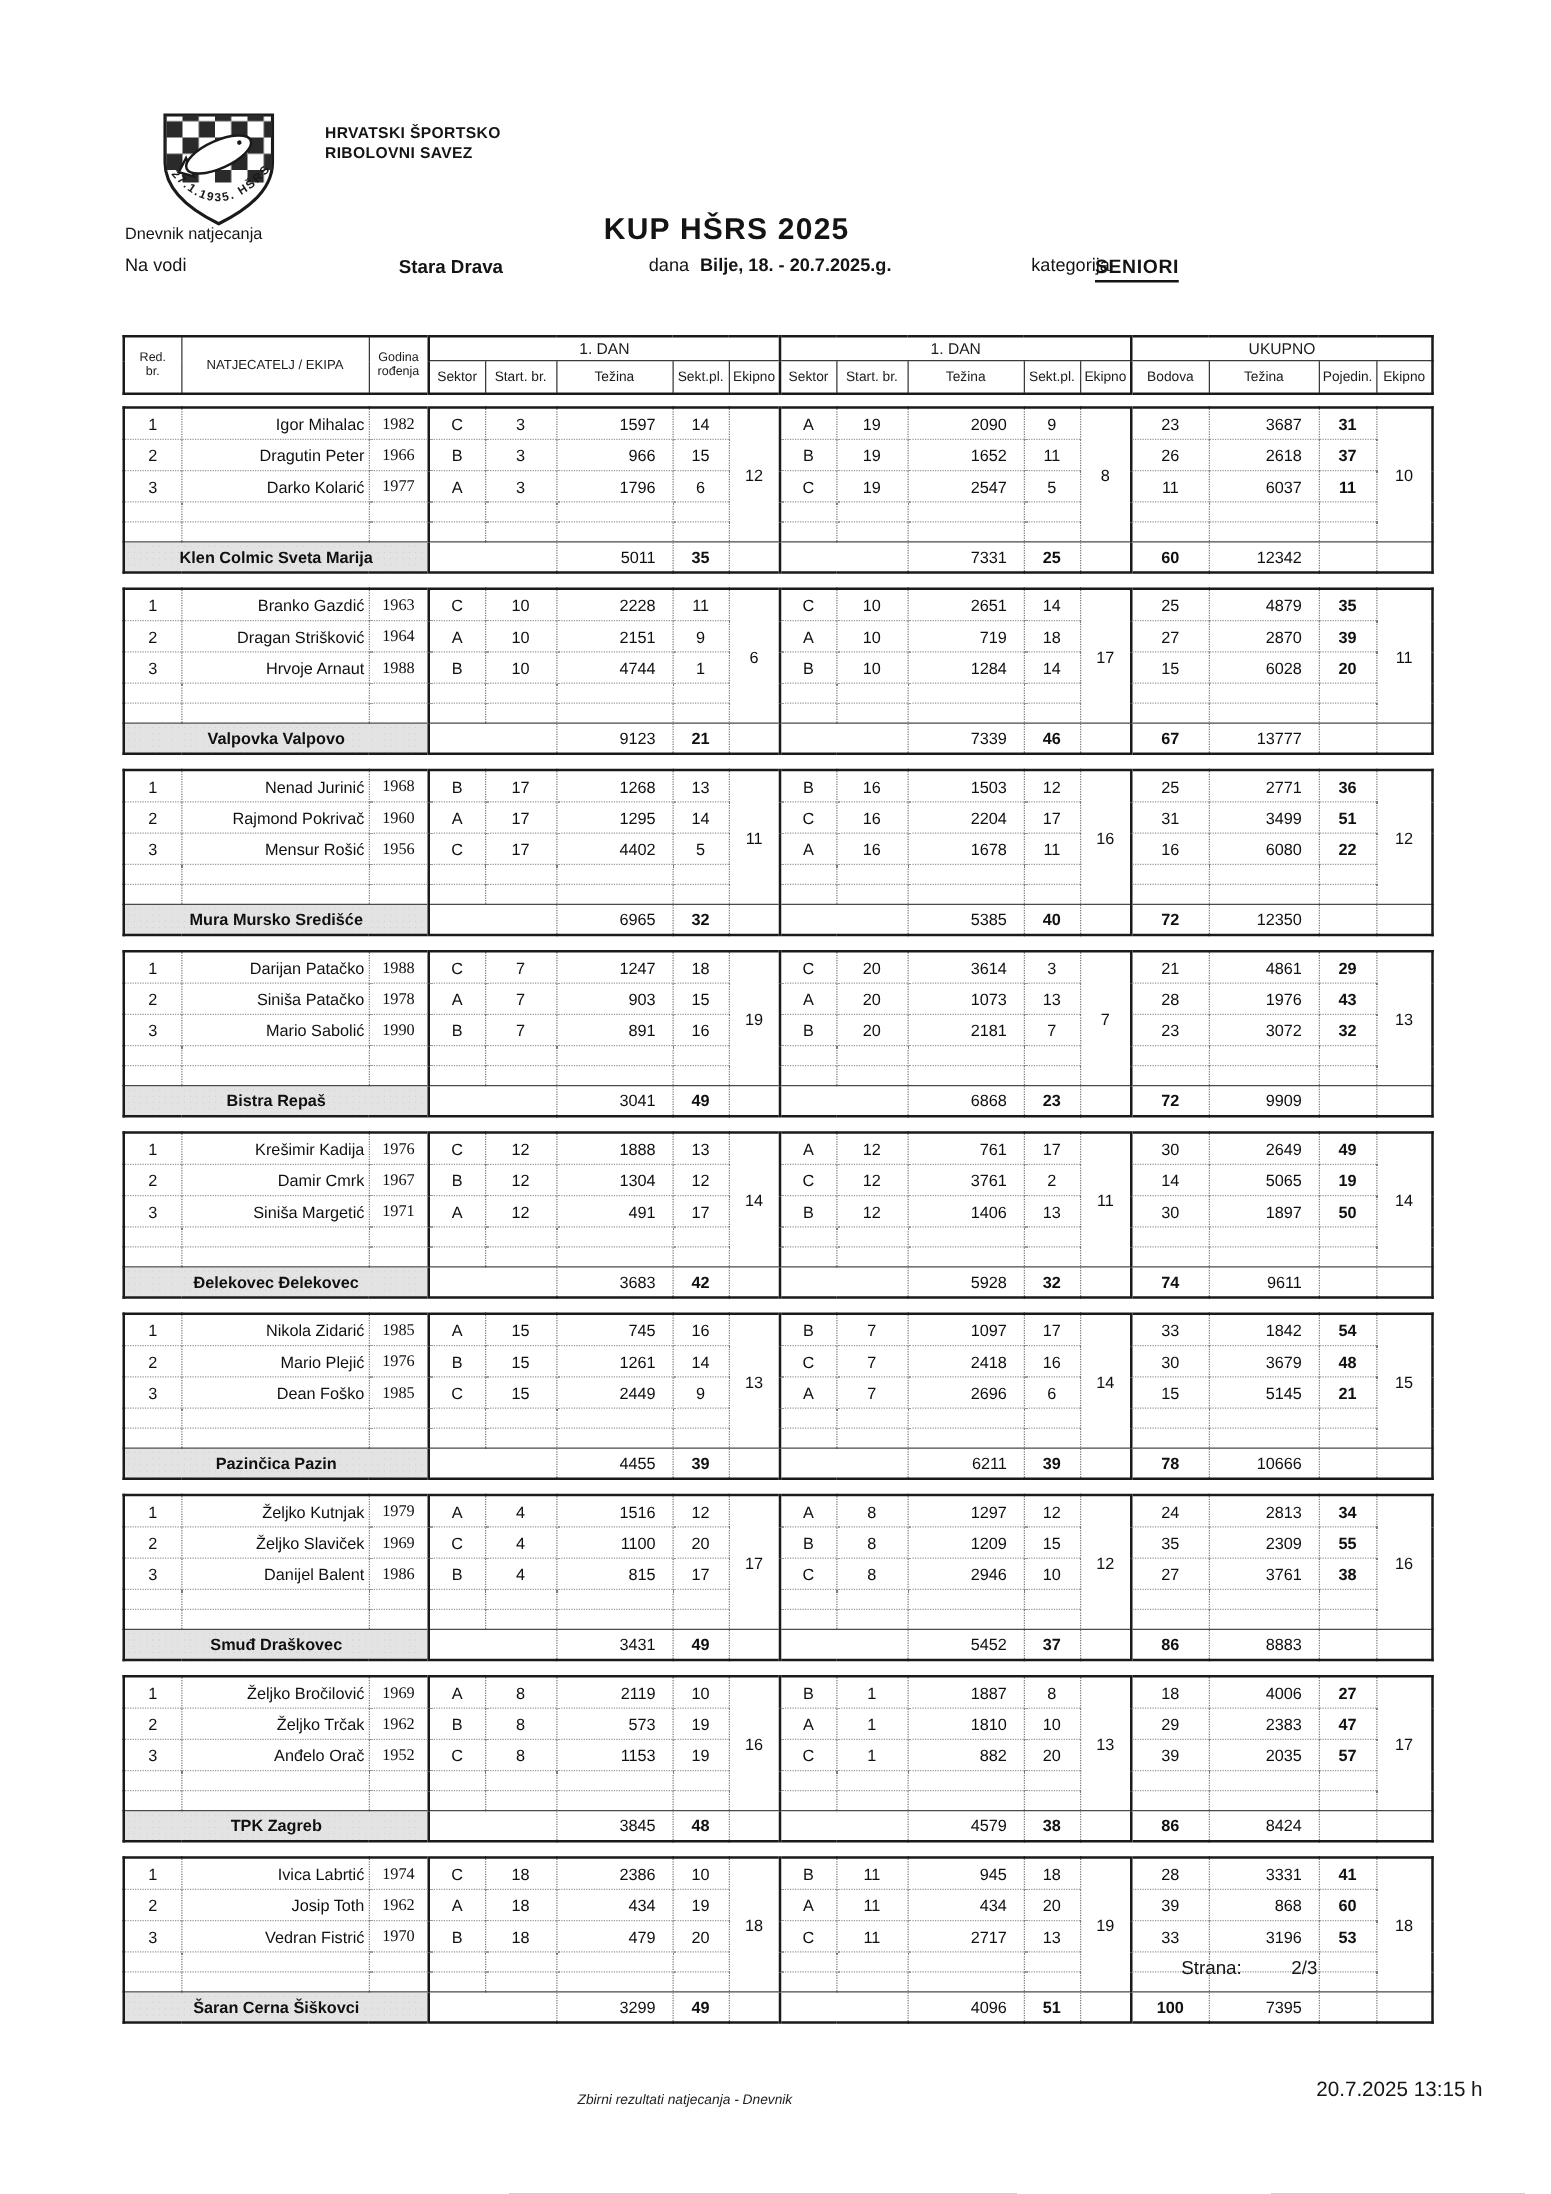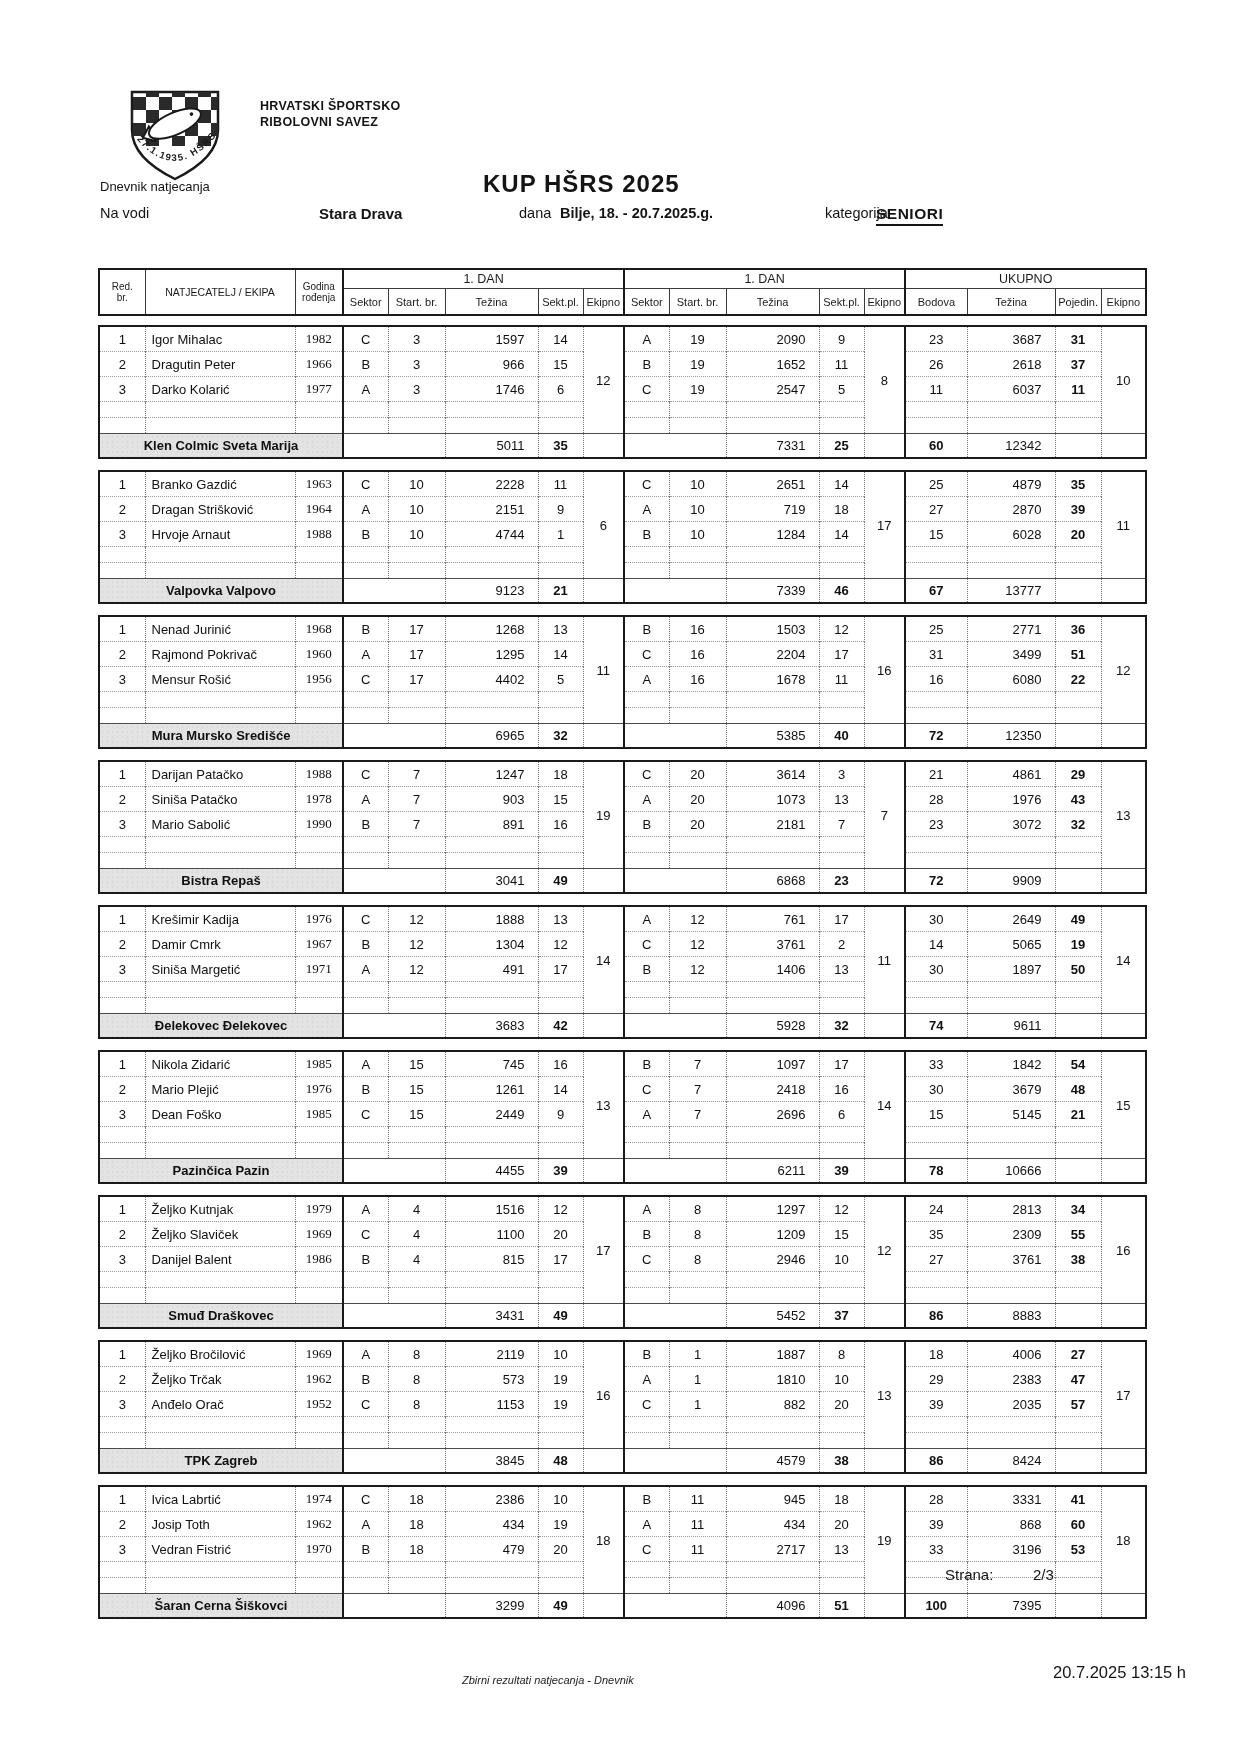--- a/index.html
+++ b/index.html
@@ -31,21 +31,21 @@
   .hdr .lft .l2{display:block;}
   .block{border:2px solid #1a1a1a;margin-bottom:11px;}
   .block td{border-left:1px dotted #7a7a7a;border-top:1px dotted #9a9a9a;font-size:13px;height:24px;
             padding:0 3px;overflow:hidden;white-space:nowrap;color:#101010;}
   .block td:first-child{border-left:none;}
   .block tr:first-child td{border-top:none;}
   td.gb,th.gb{border-left:2px solid #1a1a1a !important;}
   .erow td{height:15px;}
   .trow td{height:23px;border-top:1px solid #4a4a4a;}
   .c-no{text-align:center;}
-  .c-name{text-align:left;padding-left:6px !important;}
+  .c-name{text-align:right;padding-left:6px !important;}
   .c-year{text-align:center;font-family:Liberation Serif, serif;}
   .c-sek,.c-start,.c-sp,.c-bod,.c-poj,.c-ek{text-align:center;}
   .c-tez{text-align:right;padding-right:13px !important;}
   .c-poj,.bold{font-weight:bold;}
   .c-ek{font-size:14px;vertical-align:middle;}
   .c-team{background:#e3e3e3;background-image:radial-gradient(#c9c9c9 12%, transparent 13%);
           background-size:5px 5px;text-align:center;font-weight:bold;font-size:13.5px;}
 
   
   .strana-label{left:945px;top:1566px;font-size:15px;}
@@ -210,21 +210,21 @@
               <td class="c-bod gb">26</td>
               <td class="c-tez">2618</td>
               <td class="c-poj">37</td>
             </tr>
             <tr class="prow">
               <td class="c-no">3</td>
               <td class="c-name">Darko Kolarić</td>
               <td class="c-year">1977</td>
               <td class="c-sek gb">A</td>
               <td class="c-start">3</td>
-              <td class="c-tez">1746</td>
+              <td class="c-tez">1796</td>
               <td class="c-sp">6</td>
               <td class="c-sek gb">C</td>
               <td class="c-start">19</td>
               <td class="c-tez">2547</td>
               <td class="c-sp">5</td>
               <td class="c-bod gb">11</td>
               <td class="c-tez">6037</td>
               <td class="c-poj">11</td>
             </tr>
             <tr class="erow">

